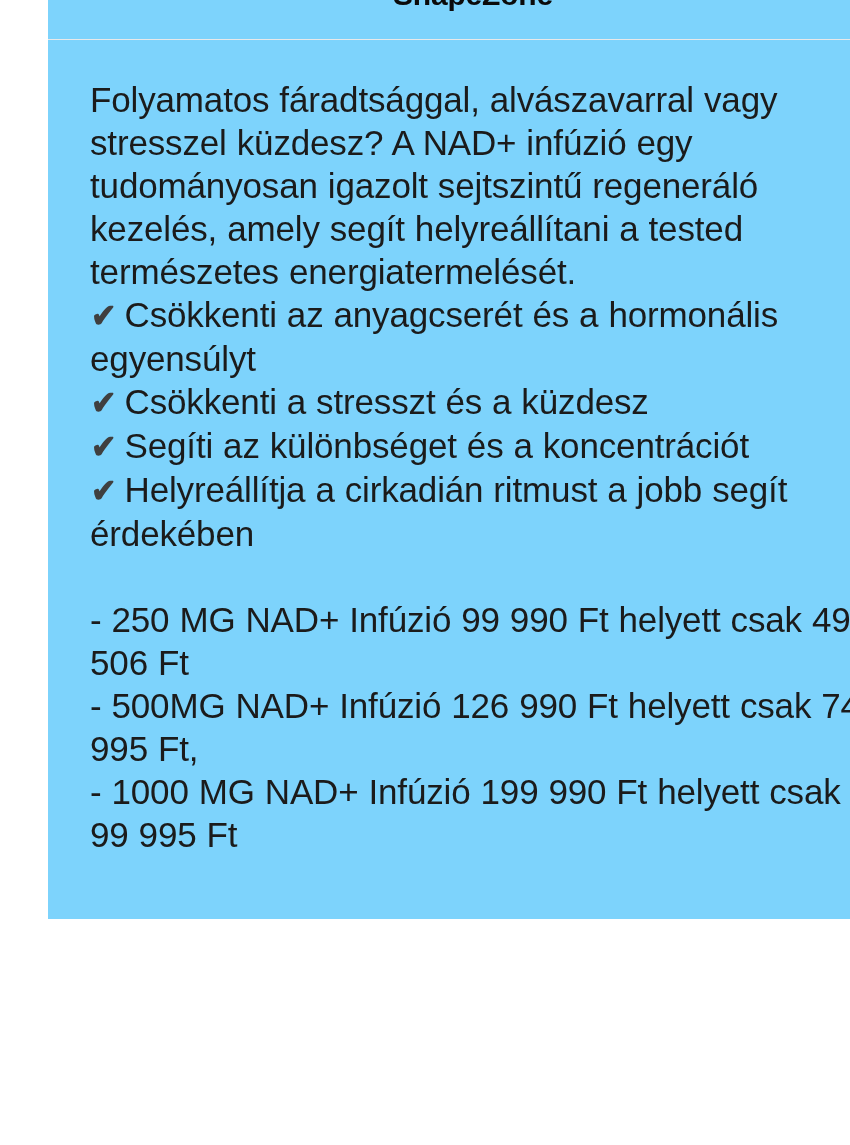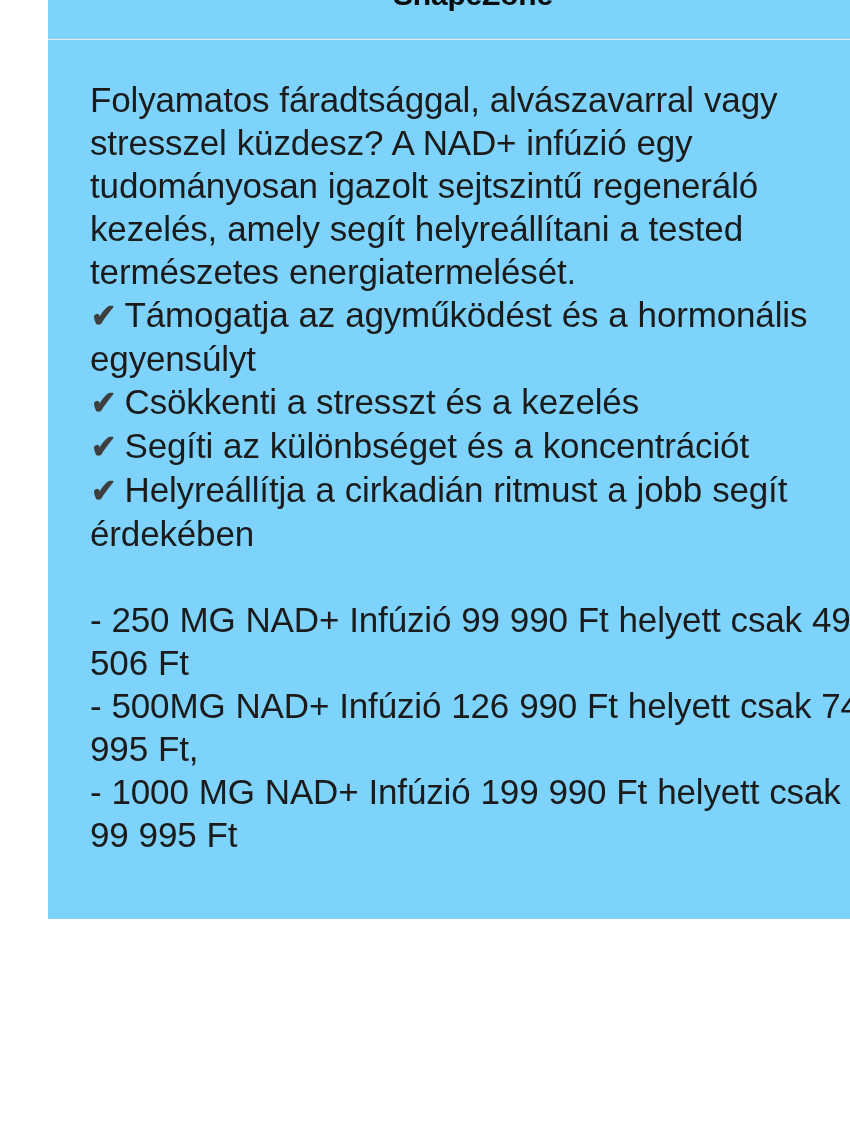--- a/index.html
+++ b/index.html
@@ -114,22 +114,22 @@
   <div class="header">
     <div class="header-title">ShapeZone</div>
   </div>
   <div class="header-rule"></div>
 
   <div class="content">
 
     <p class="para">Folyamatos fáradtsággal, alvászavarral vagy stresszel küzdesz? A NAD+ infúzió egy tudományosan igazolt sejtszintű regeneráló kezelés, amely segít helyreállítani a tested természetes energiatermelését.</p>
 
     <ul class="check-list">
-      <li class="check-item"><span class="check-icon">✔</span><span>Támogatja az agyműködést és a hormonális egyensúlyt</span></li>
-      <li class="check-item"><span class="check-icon">✔</span><span>Csökkenti a stresszt és a kezelés</span></li>
+      <li class="check-item"><span class="check-icon">✔</span><span>Csökkenti az anyagcserét és a hormonális egyensúlyt</span></li>
+      <li class="check-item"><span class="check-icon">✔</span><span>Csökkenti a stresszt és a küzdesz</span></li>
       <li class="check-item"><span class="check-icon">✔</span><span>Segíti az különbséget és a koncentrációt</span></li>
       <li class="check-item"><span class="check-icon">✔</span><span>Helyreállítja a cirkadián ritmust a jobb segít érdekében</span></li>
     </ul>
 
     <div class="spacer"></div>
 
     <ul class="price-list">
       <li class="price-item">- 250 MG NAD+ Infúzió 99 990 Ft helyett csak 49 506 Ft</li>
       <li class="price-item">- 500MG NAD+ Infúzió 126 990 Ft helyett csak 74 995 Ft,</li>
       <li class="price-item">- 1000 MG NAD+ Infúzió 199 990 Ft helyett csak 99 995 Ft</li>

